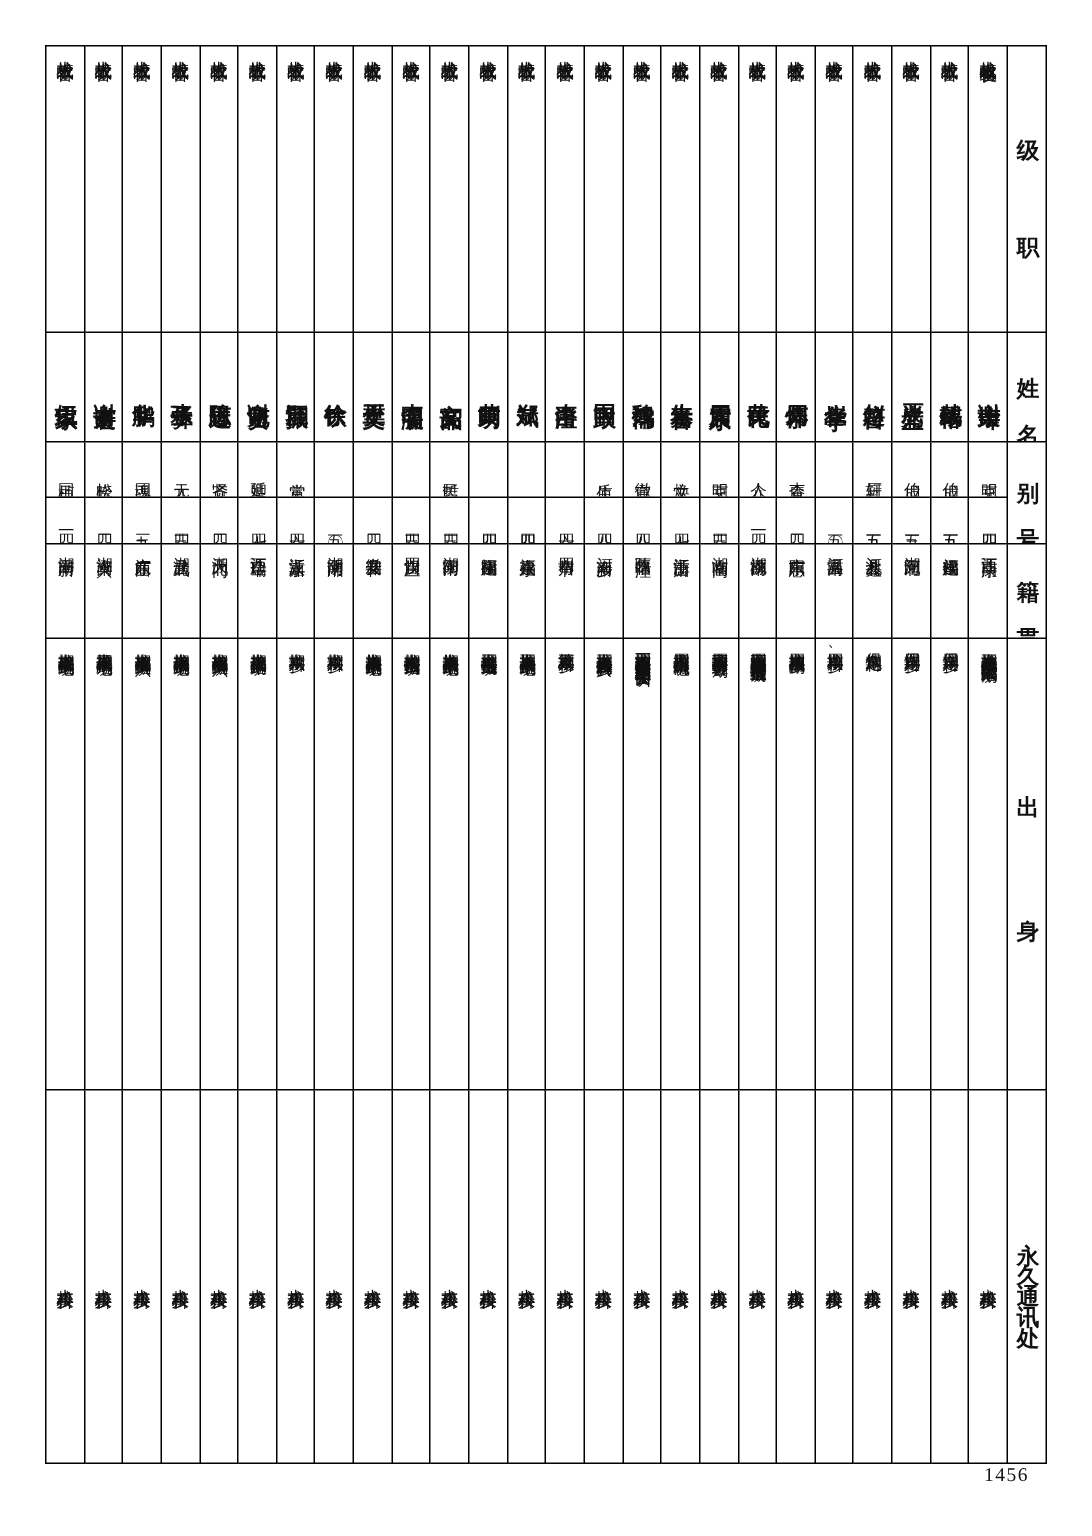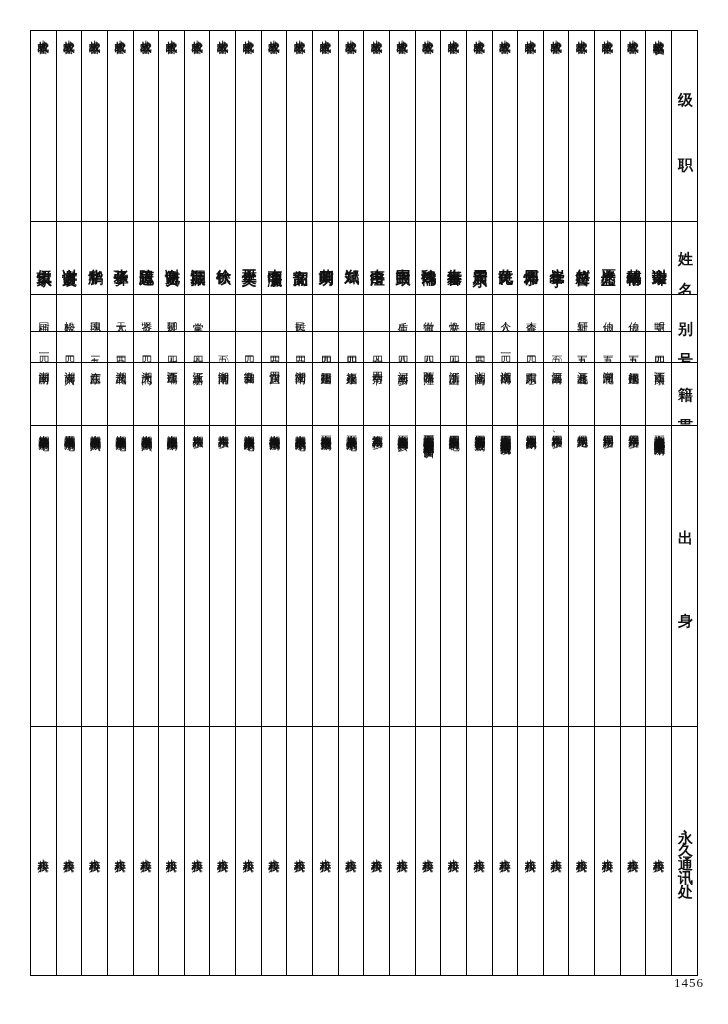--- a/index.html
+++ b/index.html
@@ -79,21 +79,21 @@
     font-size: 15px;
     font-weight: bold;
     letter-spacing: 8px;
   }
   .hdr-rank .v { letter-spacing: 26px; }
   .hdr-origin .v { letter-spacing: 34px; }
   .hdr-addr .v { letter-spacing: 14px; }
 
   .pagenum {
     position: absolute;
-    right: 24px;
+    right: 42px;
     top: 975px;
     font-size: 13px;
     font-family: "Liberation Serif", serif;
     letter-spacing: 1px;
   }
 </style>
 </head>
 <body>
 
 <div class="page">

